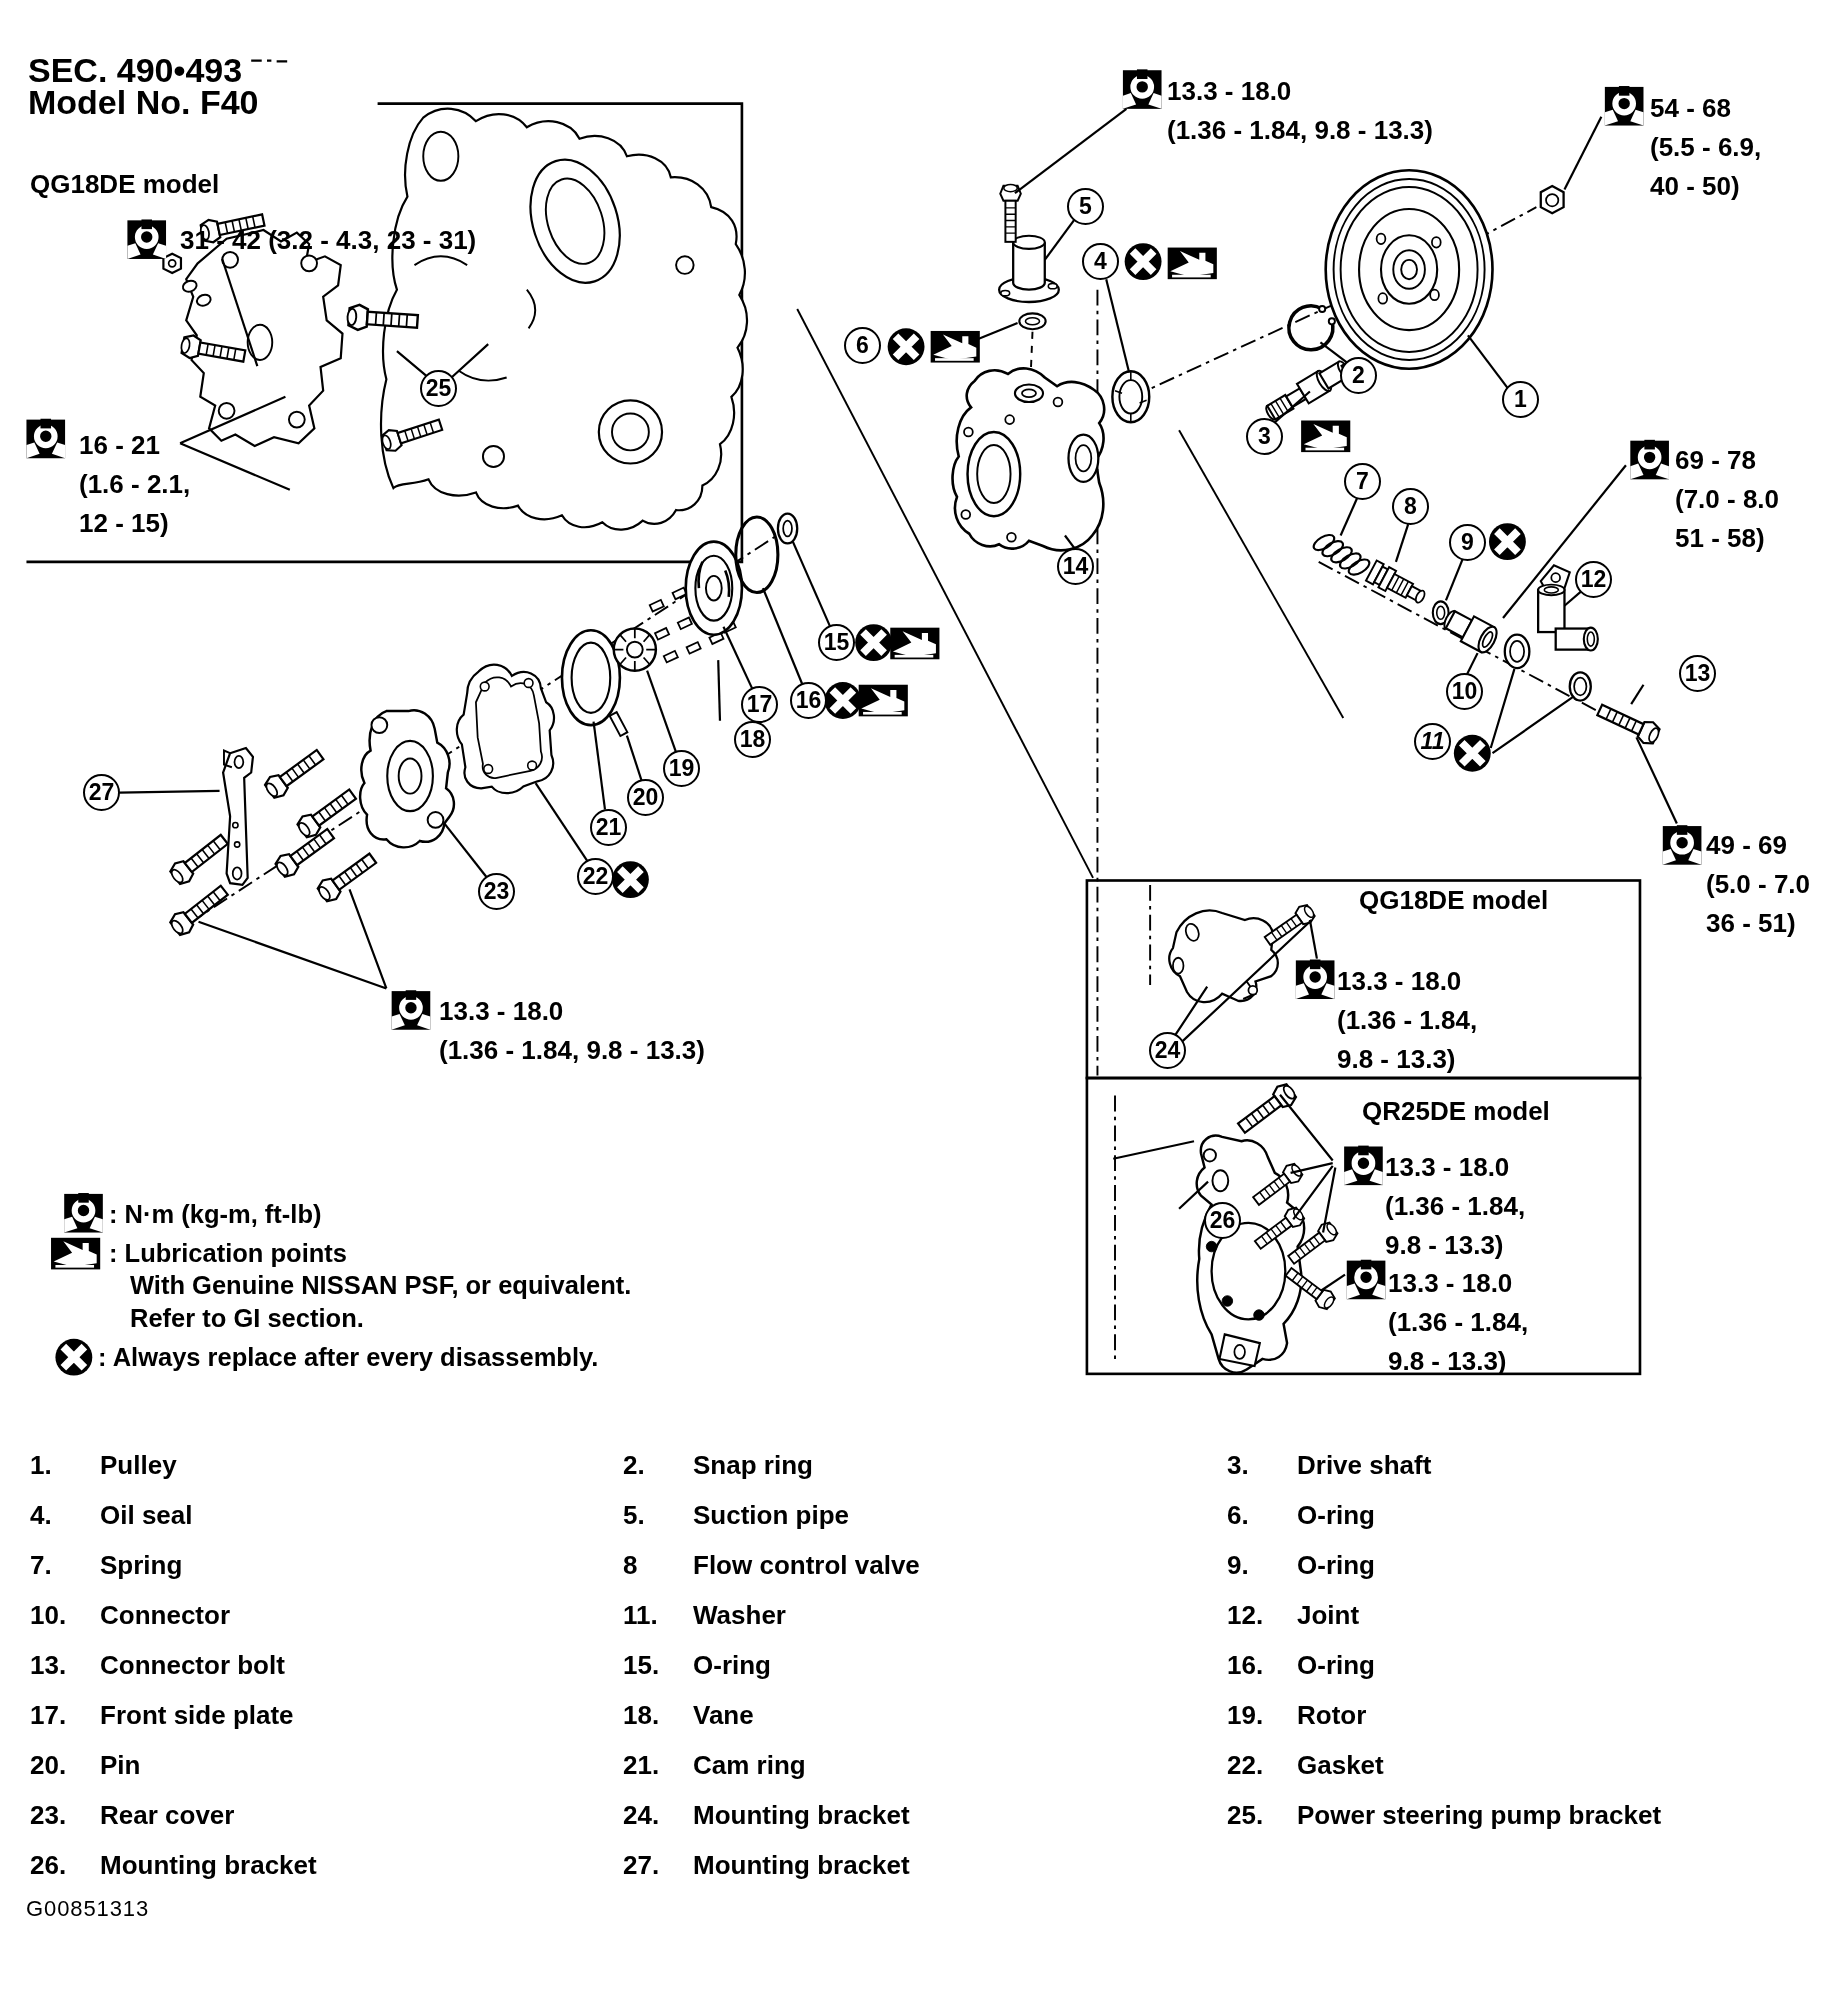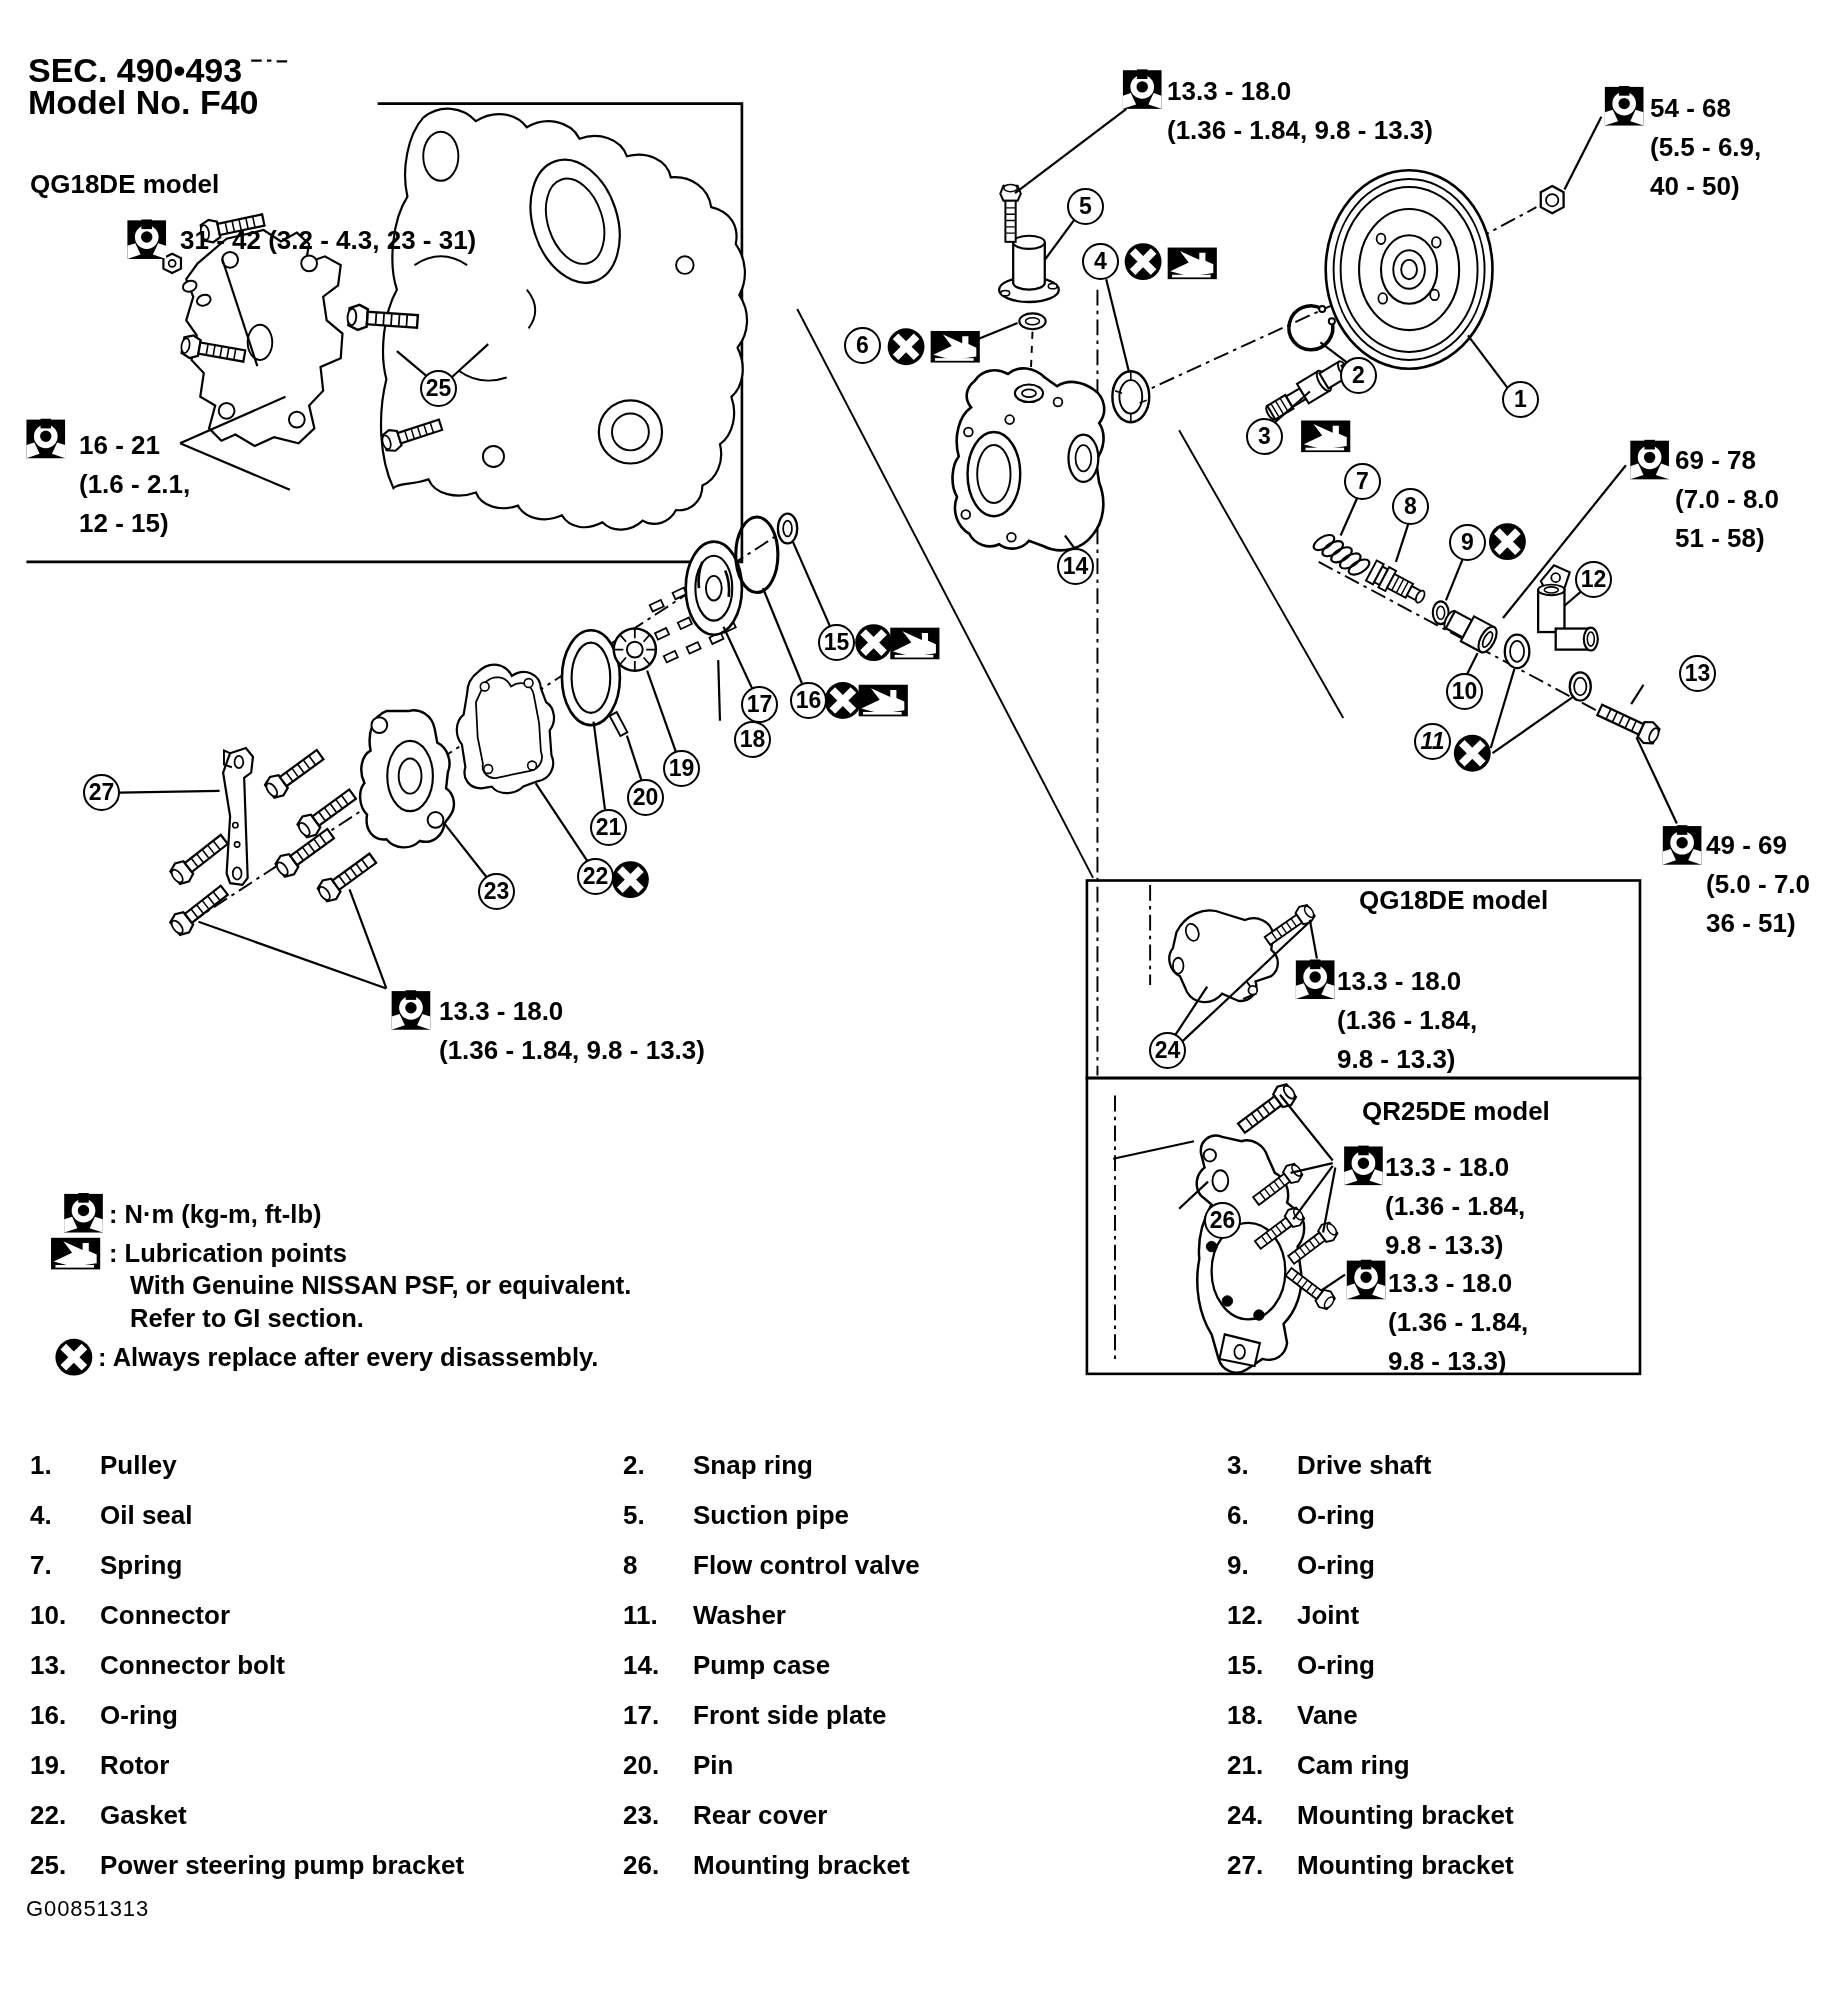--- a/index.html
+++ b/index.html
@@ -581,24 +581,20 @@
       </div>
   <div class="prow">
         <span class="pnum">12.</span>
         <span>Joint</span>
       </div>
   <div class="prow">
         <span class="pnum">13.</span>
         <span>Connector bolt</span>
       </div>
   <div class="prow">
-        <span class="pnum">14.</span>
-        <span>Pump case</span>
-      </div>
-  <div class="prow">
         <span class="pnum">15.</span>
         <span>O-ring</span>
       </div>
   <div class="prow">
         <span class="pnum">16.</span>
         <span>O-ring</span>
       </div>
   <div class="prow">
         <span class="pnum">17.</span>
         <span>Front side plate</span>

